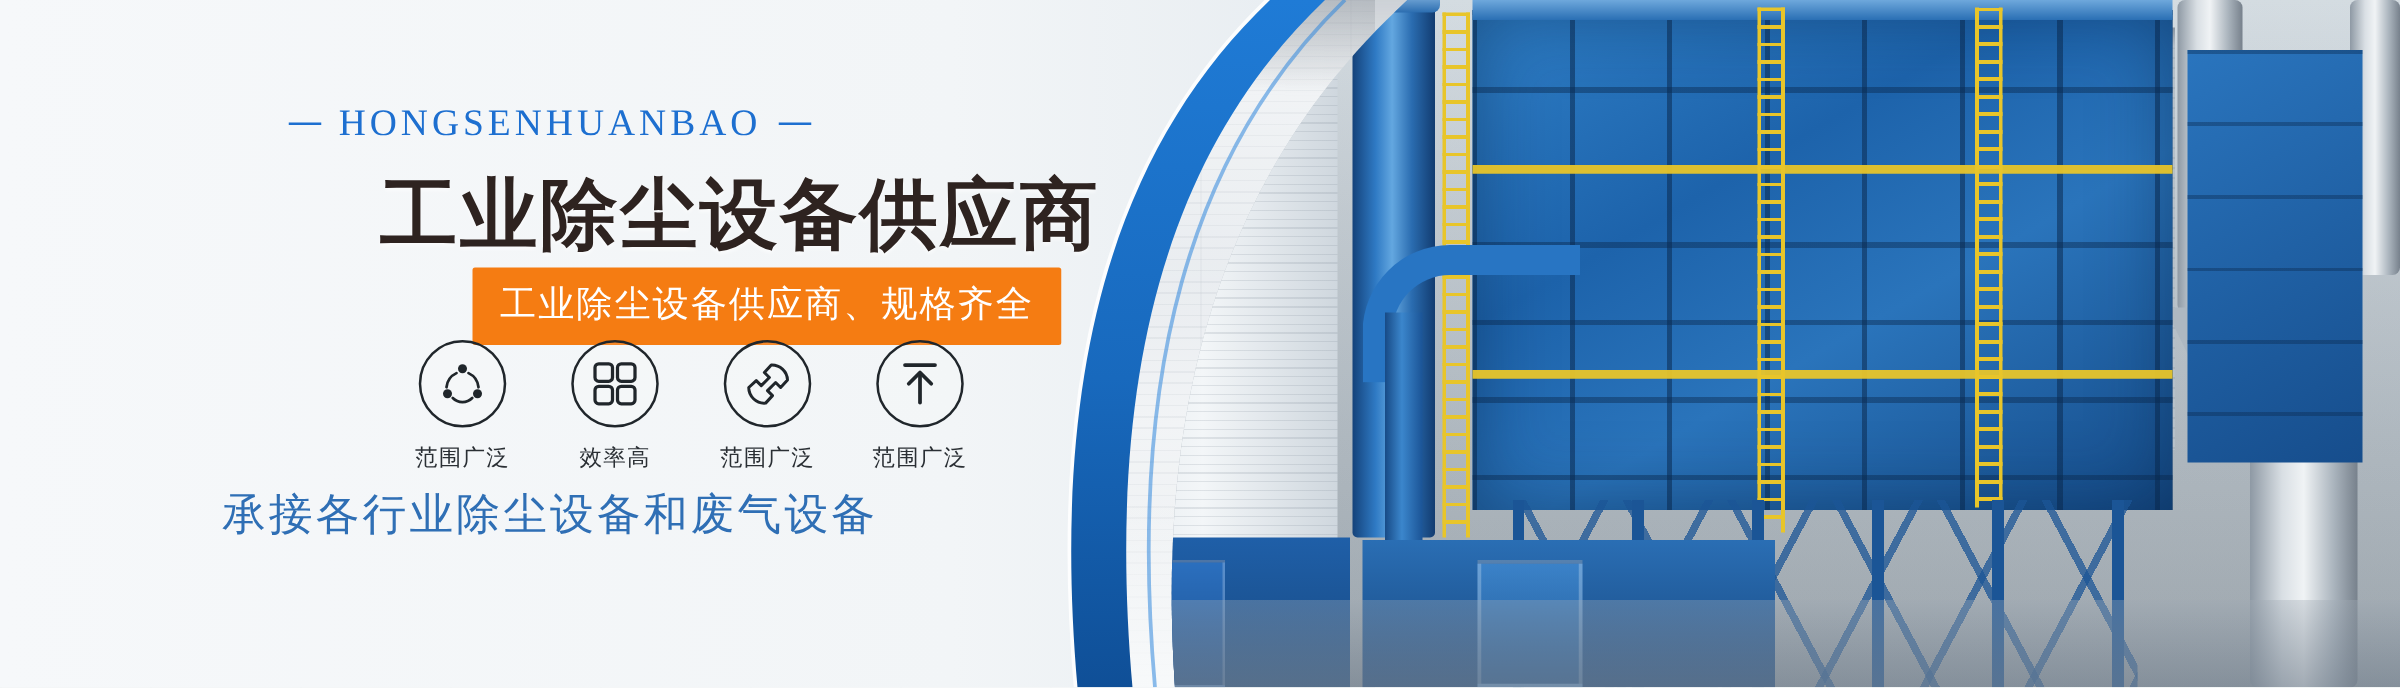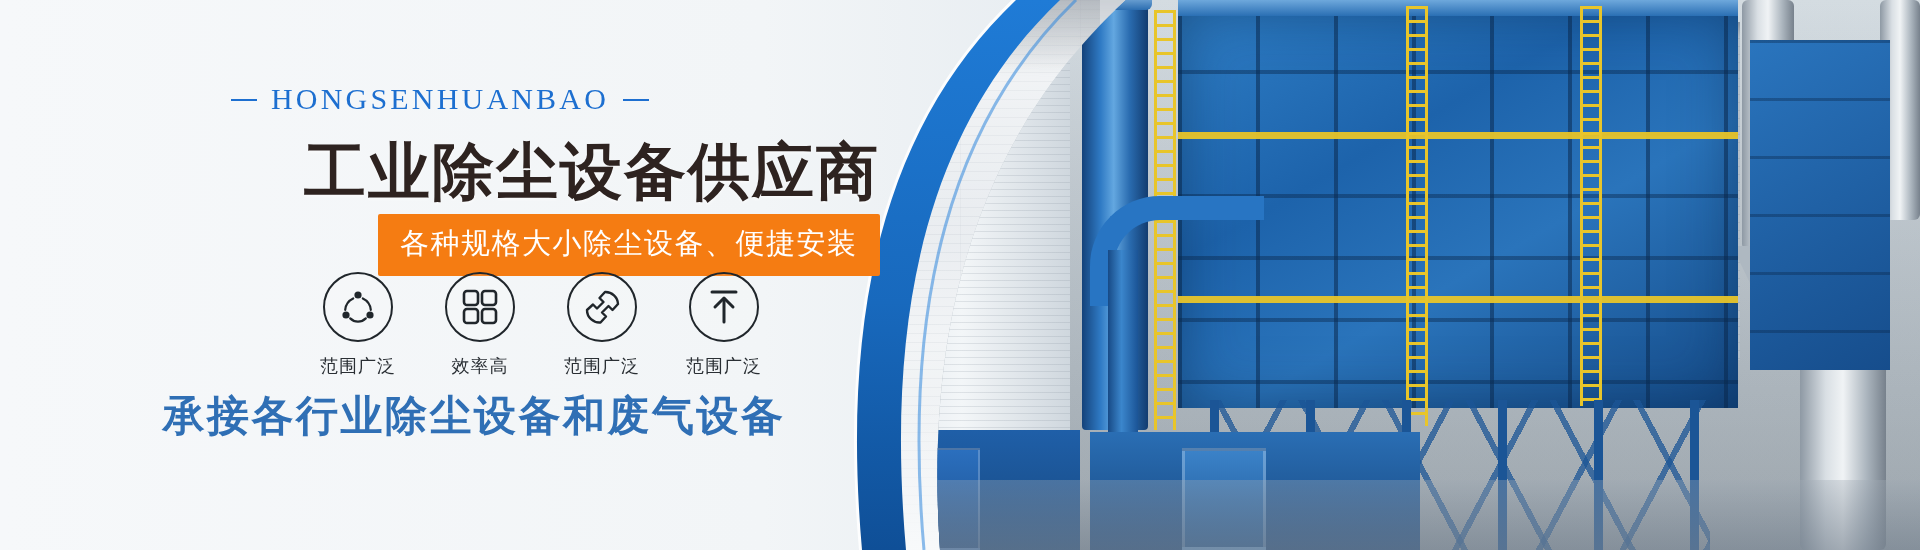--- a/index.html
+++ b/index.html
@@ -269,46 +269,45 @@
     background:#f57c12;
     padding:10px 22px 12px;
     border-radius:2px;
   }
   .subbar span{
     font-family:"DejaVu Sans","Liberation Sans",sans-serif;
     font-size:29px;color:#ffffff;letter-spacing:1.5px;white-space:nowrap;
   }
 
   .features{
-    position:absolute;left:306px;top:252px;width:470px;
+    position:absolute;left:318px;top:252px;width:470px;
     display:flex;justify-content:space-between;
   }
   .feat{width:104px;text-align:center;}
   .feat .ring{
     width:66px;height:66px;border-radius:50%;
     border:2.5px solid #20262b;
     margin:0 auto 12px;
     display:flex;align-items:center;justify-content:center;
     background:rgba(255,255,255,.10);
   }
   .feat .flabel{
     font-family:"DejaVu Sans","Liberation Sans",sans-serif;
     font-size:18px;color:#2a2f34;letter-spacing:1px;white-space:nowrap;
   }
 
   .tagline{
     position:absolute;left:0;top:368px;width:880px;
     text-align:center;
     font-family:"DejaVu Sans","Liberation Sans",sans-serif;
-    font-weight:bold;
-    font-size:42px;
+    font-weight:normal;
+    font-size:35px;
     letter-spacing:2.5px;
     color:#2f6fb5;
     white-space:nowrap;
-    padding-left:34px;
   }
 </style>
 </head>
 <body>
 
 <div class="banner">
 
   <div class="bg-left"></div>
   <div class="bg-left-top-shadow"></div>
   <div class="girder"></div>
@@ -392,21 +391,21 @@
 
   <div class="content">
 
     <div class="eyebrow">
       <span class="dash"></span><span>HONGSENHUANBAO</span><span class="dash"></span>
     </div>
 
     <div class="headline">工业除尘设备供应商</div>
 
     <div class="subbar">
-      <span>各种规格大小除尘设备、便捷安装</span>
+      <span>工业除尘设备供应商、规格齐全</span>
     </div>
 
     <div class="features">
 
       <div class="feat">
         <div class="ring">
           <svg width="40" height="40" viewBox="0 0 40 40">
             <circle cx="20" cy="8" r="3.6" fill="#20262b"></circle>
             <circle cx="8" cy="28" r="3.6" fill="#20262b"></circle>
             <circle cx="32" cy="28" r="3.6" fill="#20262b"></circle>

